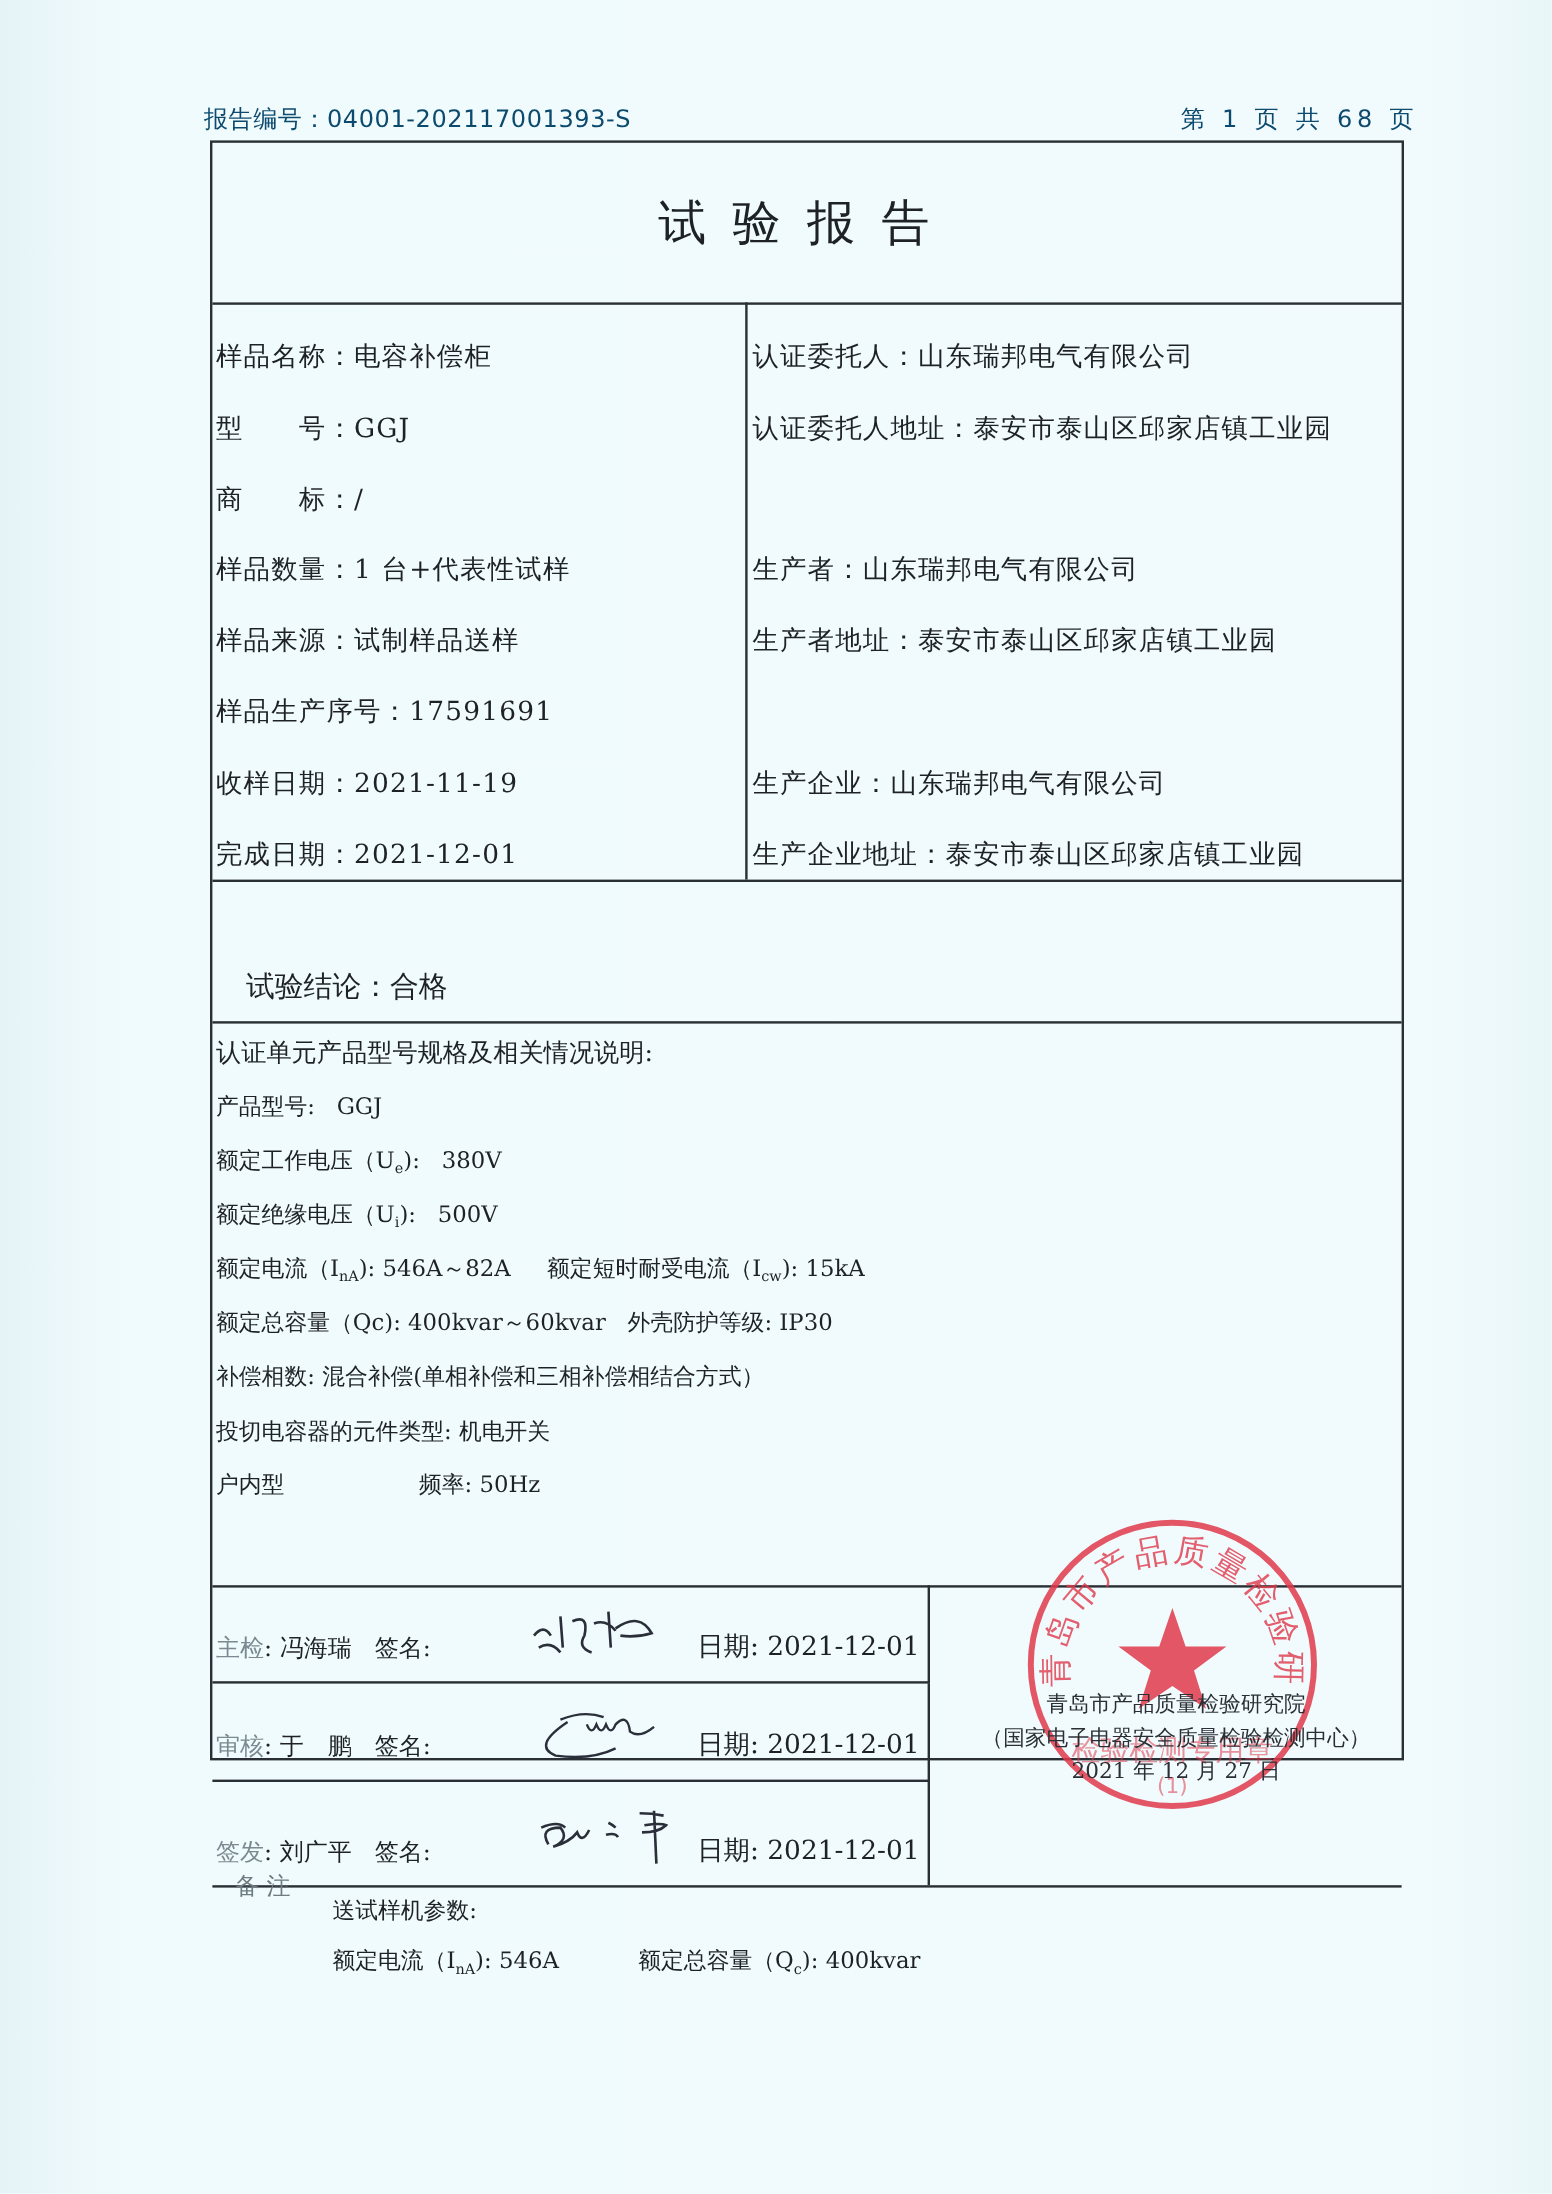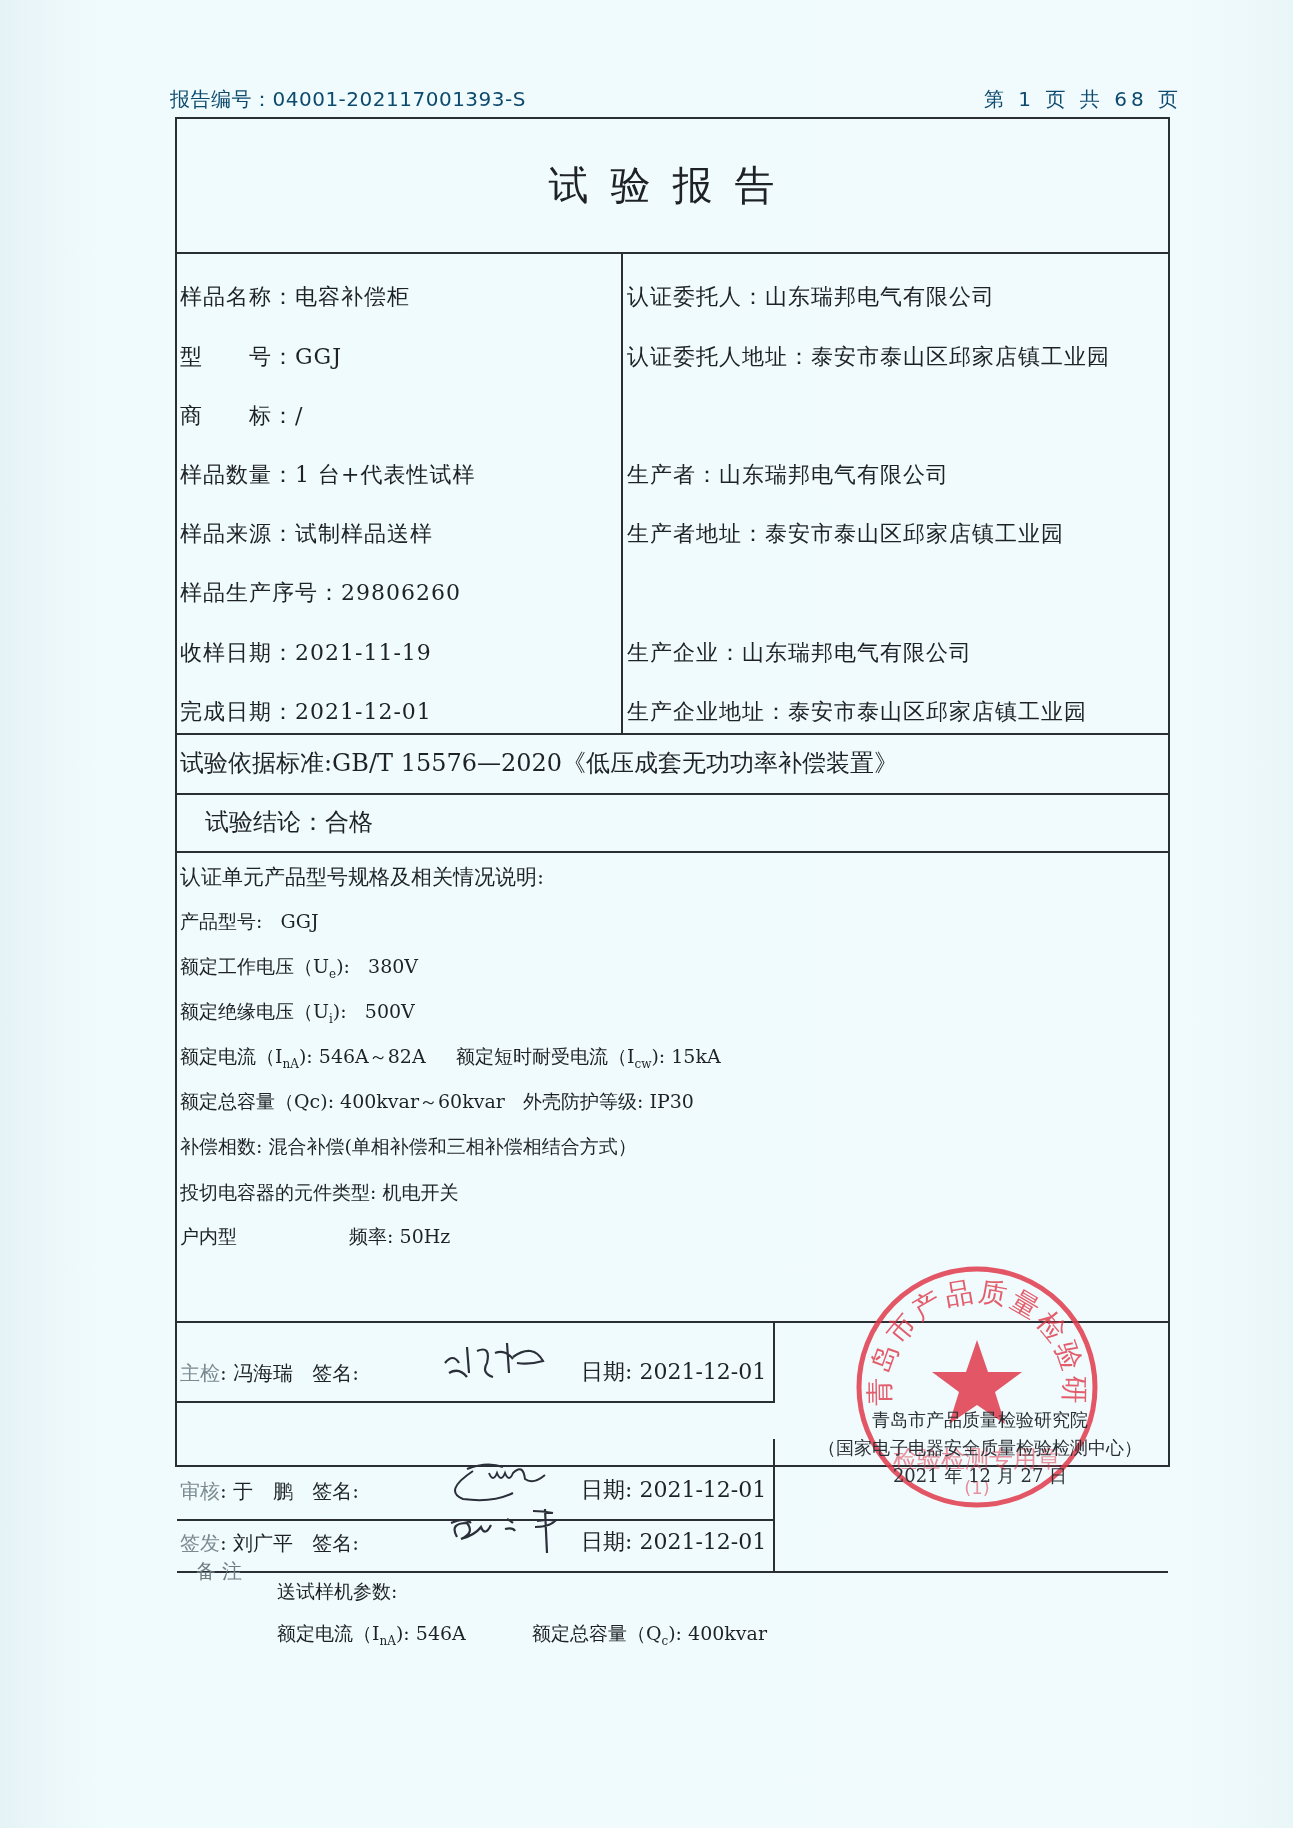--- a/index.html
+++ b/index.html
@@ -45,21 +45,21 @@
   }
   .band.std { top: 614px; height: 60px; }
   .band.concl { top: 674px; height: 58px; padding-left: 28px; }
   .specs { position: absolute; left: 0; right: 0; top: 732px; height: 470px; border-bottom: 2px solid #2a2f35; }
   .specs .line { position: absolute; left: 3px; font-size: 19px; white-space: nowrap; }
   .specs .head { font-size: 21px; }
   sub { font-size: 12px; }
   .sig { position: absolute; left: 0; top: 1202px; width: 598px; height: 250px; }
   .sig .srow { position: absolute; left: 0; width: 598px; height: 82px; border-bottom: 2px solid #2a2f35; border-right: 2px solid #2a2f35; box-sizing: border-box; }
   .sig .srow:nth-child(1) { top: 0; }
-  .sig .srow:nth-child(2) { top: 82px; margin-top: 36px; }
+  .sig .srow:nth-child(2) { top: 82px; }
   .sig .srow:nth-child(3) { top: 164px; border-bottom: none; height: 86px; }
   .sig .lbl { position: absolute; left: 3px; bottom: 14px; font-size: 20px; white-space: nowrap; }
   .sig .lbl .role { color: #7b8a90; }
   .sig .sign { position: absolute; left: 260px; bottom: 12px; width: 140px; height: 56px; }
   .sig .date { position: absolute; left: 404px; bottom: 14px; font-size: 22px; white-space: nowrap; }
   .sigbottom { position: absolute; left: 0; right: 0; top: 1452px; border-top: 2px solid #2a2f35; }
   .remark { position: absolute; left: 0; right: 0; top: 1452px; bottom: 0; }
   .remark .rlabel { position: absolute; left: 0; top: 0; bottom: 0; width: 90px; border-right: 2px solid #2a2f35; display: flex; align-items: center; justify-content: center; font-size: 20px; color: #6e7c82; letter-spacing: 6px; }
   .remark .rline { position: absolute; left: 100px; font-size: 19px; white-space: nowrap; }
   .stamp { position: absolute; left: 852px; top: 1262px; width: 250px; height: 250px; }
@@ -80,36 +80,32 @@
   <div class="title">试验报告</div>
 
   <div class="info">
     <div class="divider"></div>
 
     <div class="row lcol" style="top:30px"><span>样品名称：</span><span>电容补偿柜</span></div>
     <div class="row lcol" style="top:90px"><span>型　　号：</span><span>GGJ</span></div>
     <div class="row lcol" style="top:149px"><span>商　　标：</span><span>/</span></div>
     <div class="row lcol" style="top:208px"><span>样品数量：</span><span>1 台+代表性试样</span></div>
     <div class="row lcol" style="top:267px"><span>样品来源：</span><span>试制样品送样</span></div>
-    <div class="row lcol" style="top:326px"><span>样品生产序号：</span><span>29806260</span></div>
+    <div class="row lcol" style="top:326px"><span>样品生产序号：</span><span>17591691</span></div>
     <div class="row lcol" style="top:386px"><span>收样日期：</span><span>2021-11-19</span></div>
     <div class="row lcol" style="top:445px"><span>完成日期：</span><span>2021-12-01</span></div>
 
     <div class="row rcol" style="top:30px"><span>认证委托人：</span><span>山东瑞邦电气有限公司</span></div>
     <div class="row rcol" style="top:90px"><span>认证委托人地址：</span><span>泰安市泰山区邱家店镇工业园</span></div>
     <div class="row rcol" style="top:208px"><span>生产者：</span><span>山东瑞邦电气有限公司</span></div>
     <div class="row rcol" style="top:267px"><span>生产者地址：</span><span>泰安市泰山区邱家店镇工业园</span></div>
     <div class="row rcol" style="top:386px"><span>生产企业：</span><span>山东瑞邦电气有限公司</span></div>
     <div class="row rcol" style="top:445px"><span>生产企业地址：</span><span>泰安市泰山区邱家店镇工业园</span></div>
   </div>
 
-  <div class="band std">
-    <span>试验依据标准:</span>
-      <span> GB/T 15576—2020《低压成套无功功率补偿装置》</span>
-  </div>
   <div class="band concl">
     <span>试验结论：</span>
       <span>合格</span>
   </div>
 
   <div class="specs">
     <div class="line head" style="top:12px">认证单元产品型号规格及相关情况说明:</div>
     <div class="line" style="top:58px">
       <span>产品型号:</span>&nbsp;&nbsp; <span>GGJ</span>
     </div>

